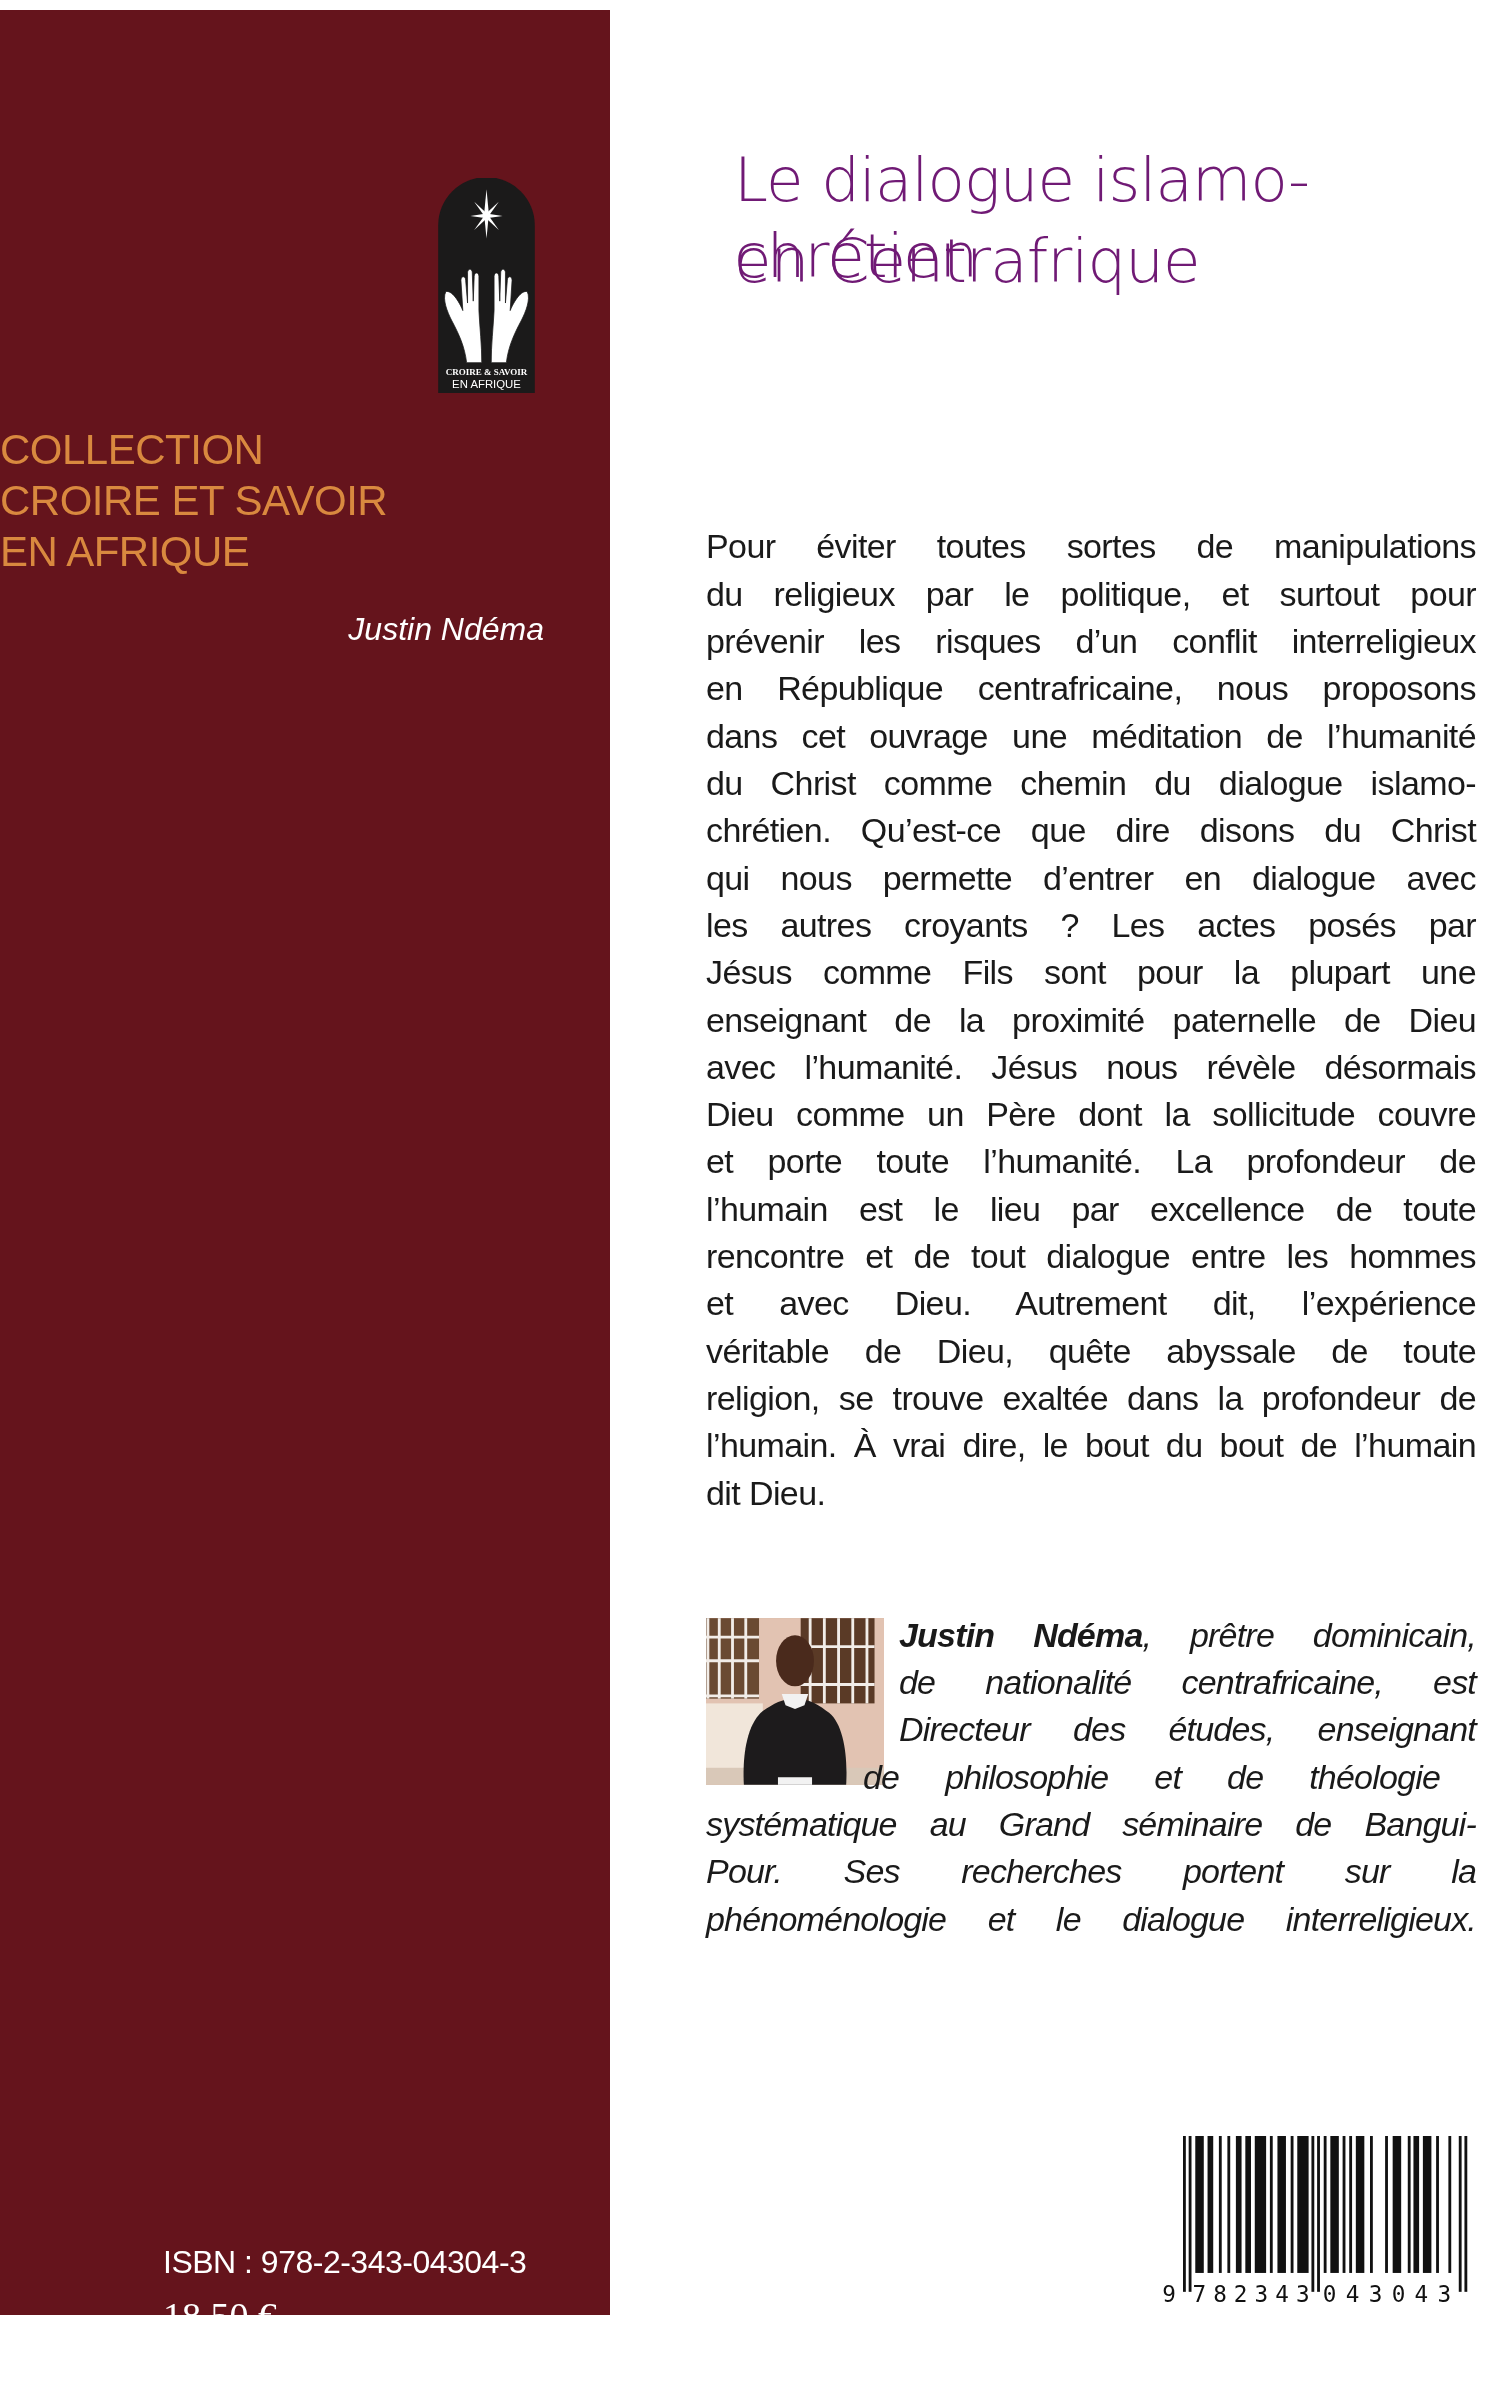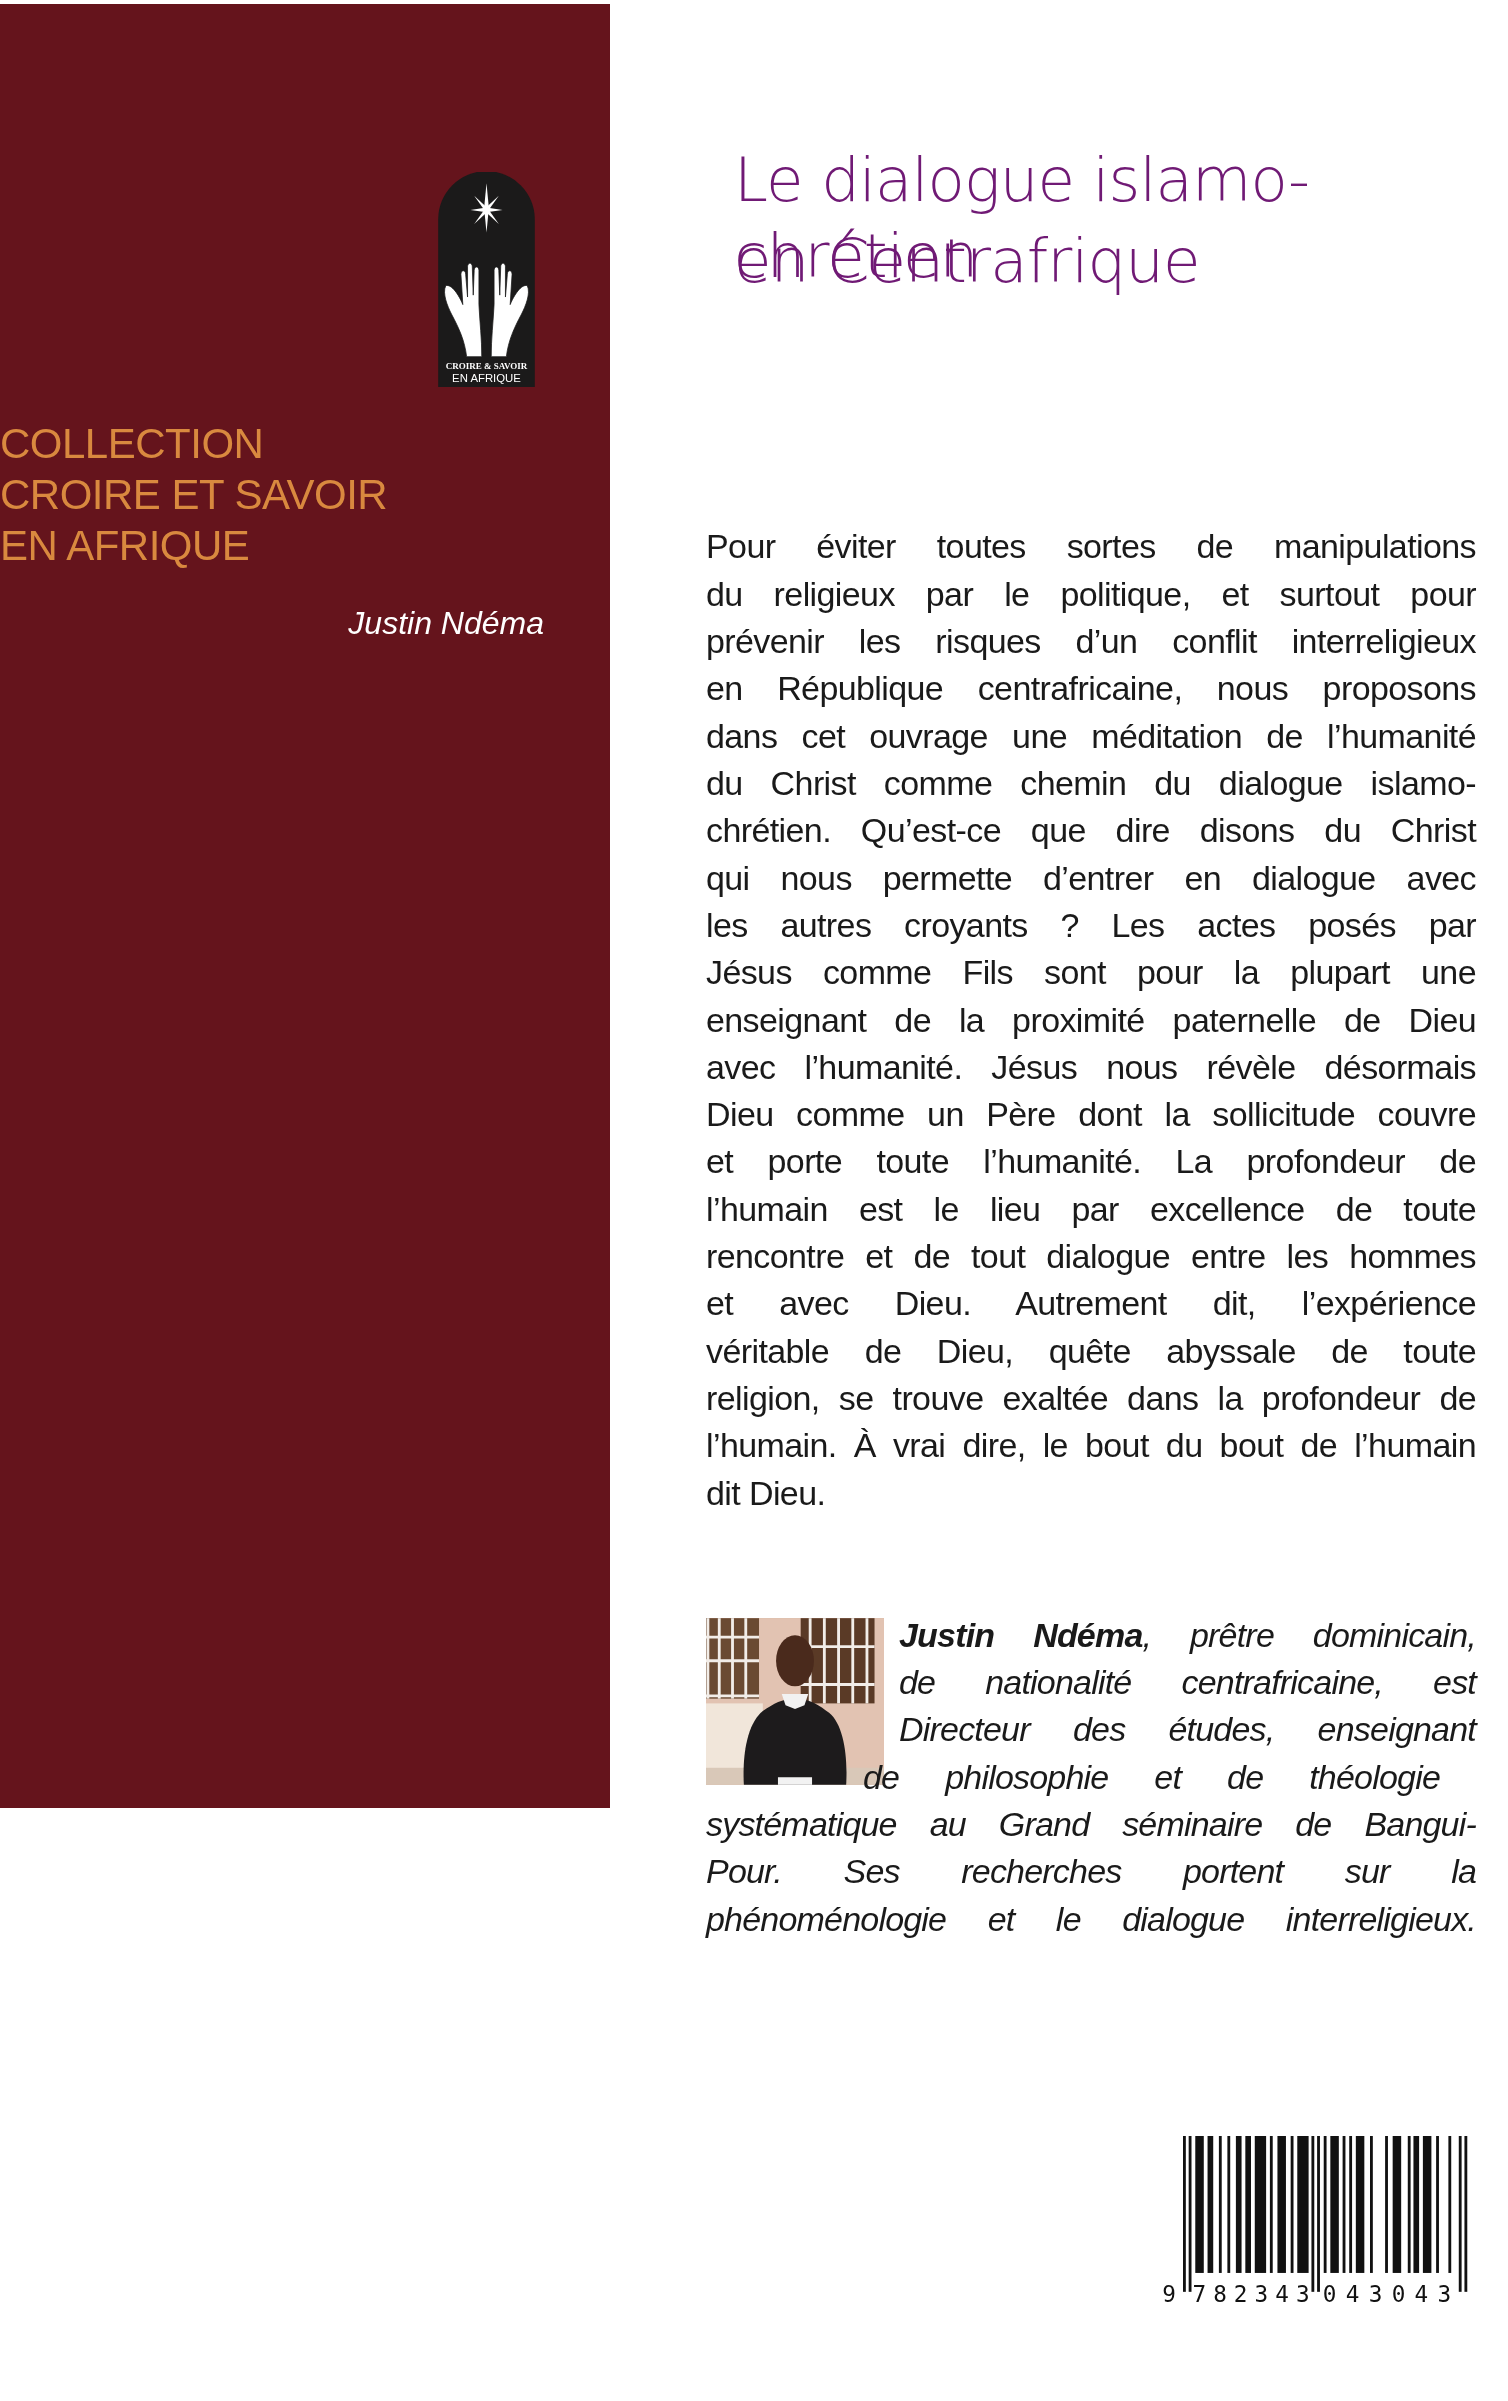--- a/index.html
+++ b/index.html
@@ -1,17 +1,17 @@
 <!DOCTYPE html>
 <html style="font-size:15px"><head>
 <meta charset="utf-8">
 <style>
   html, body { margin: 0; padding: 0; }
   body { width: 1508px; height: 2402px; position: relative; background: #ffffff; overflow: hidden; }
-  .left-panel { position: absolute; left: 0; top: 4px; width: 610px; height: 1804px; background: #65141c; }
+  .left-panel { position: absolute; left: 0; top: 10px; width: 610px; height: 2305px; background: #65141c; }
   .logo { position: absolute; left: 438px; top: 168px; width: 97px; height: 215px; }
   .coll-line { position: absolute; left: 0; width: 544px; text-align: left; color: #d9893f;
     font-family: "Liberation Sans", sans-serif; font-size: 42px; line-height: 51px; letter-spacing: -0.5px; }
   .author-left { position: absolute; left: 0; width: 544px; text-align: right; color: #ffffff;
     font-family: "Liberation Sans", sans-serif; font-style: italic; font-size: 32px; line-height: 38px; }
   .isbn { position: absolute; left: 163px; top: 2233px; color: #ffffff; font-family: "Liberation Sans", sans-serif;
     font-size: 32px; line-height: 38px; letter-spacing: -0.5px; }
   .price { position: absolute; left: 163px; top: 2285px; color: #ffffff; font-family: "Liberation Serif", serif;
     font-size: 38px; line-height: 42px; }
   .title-line { position: absolute; left: 705px; color: #701a75; font-family: "DejaVu Sans", sans-serif;

